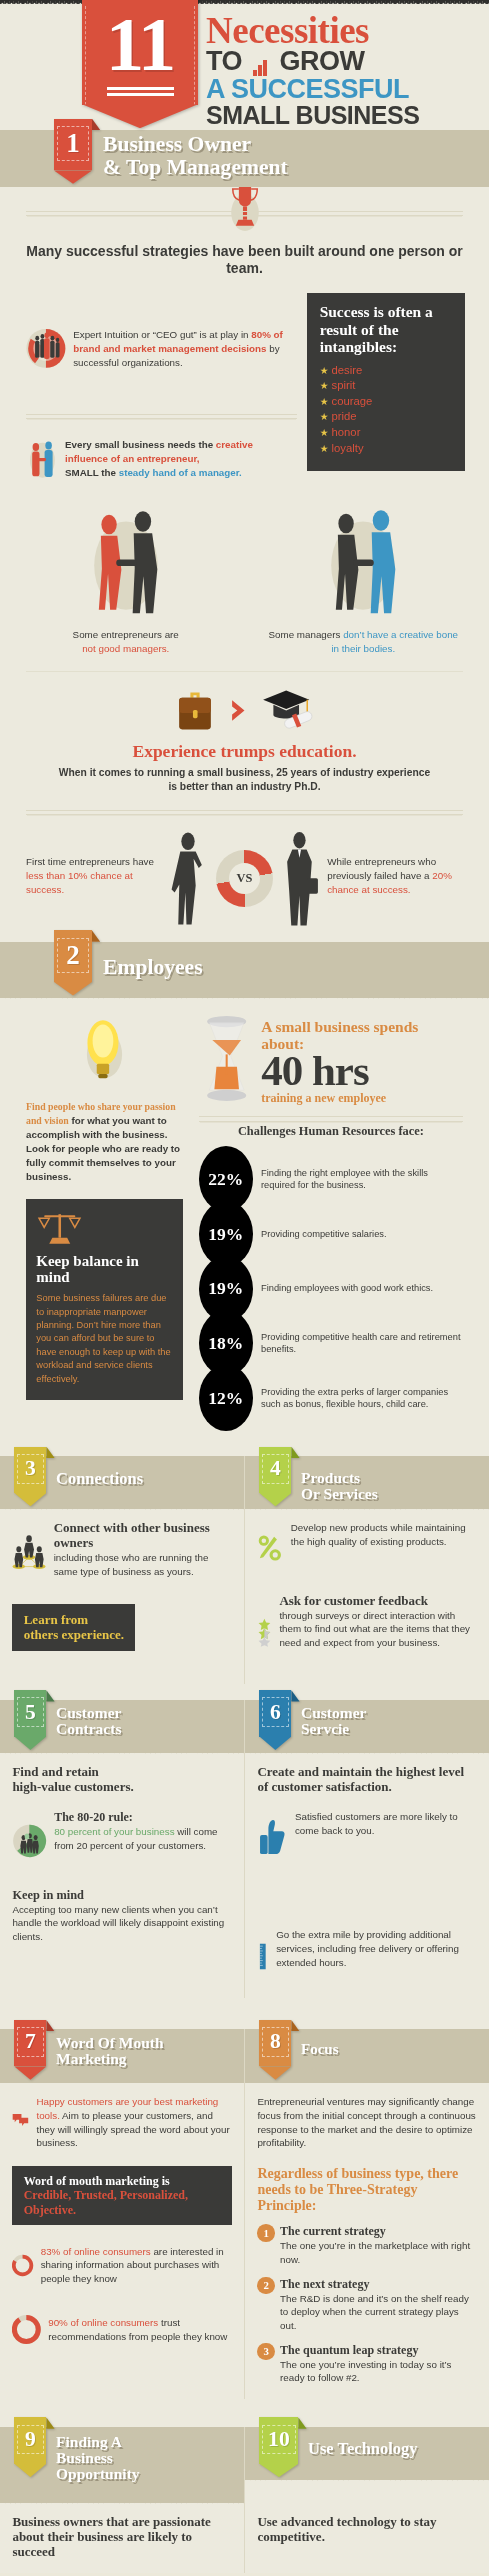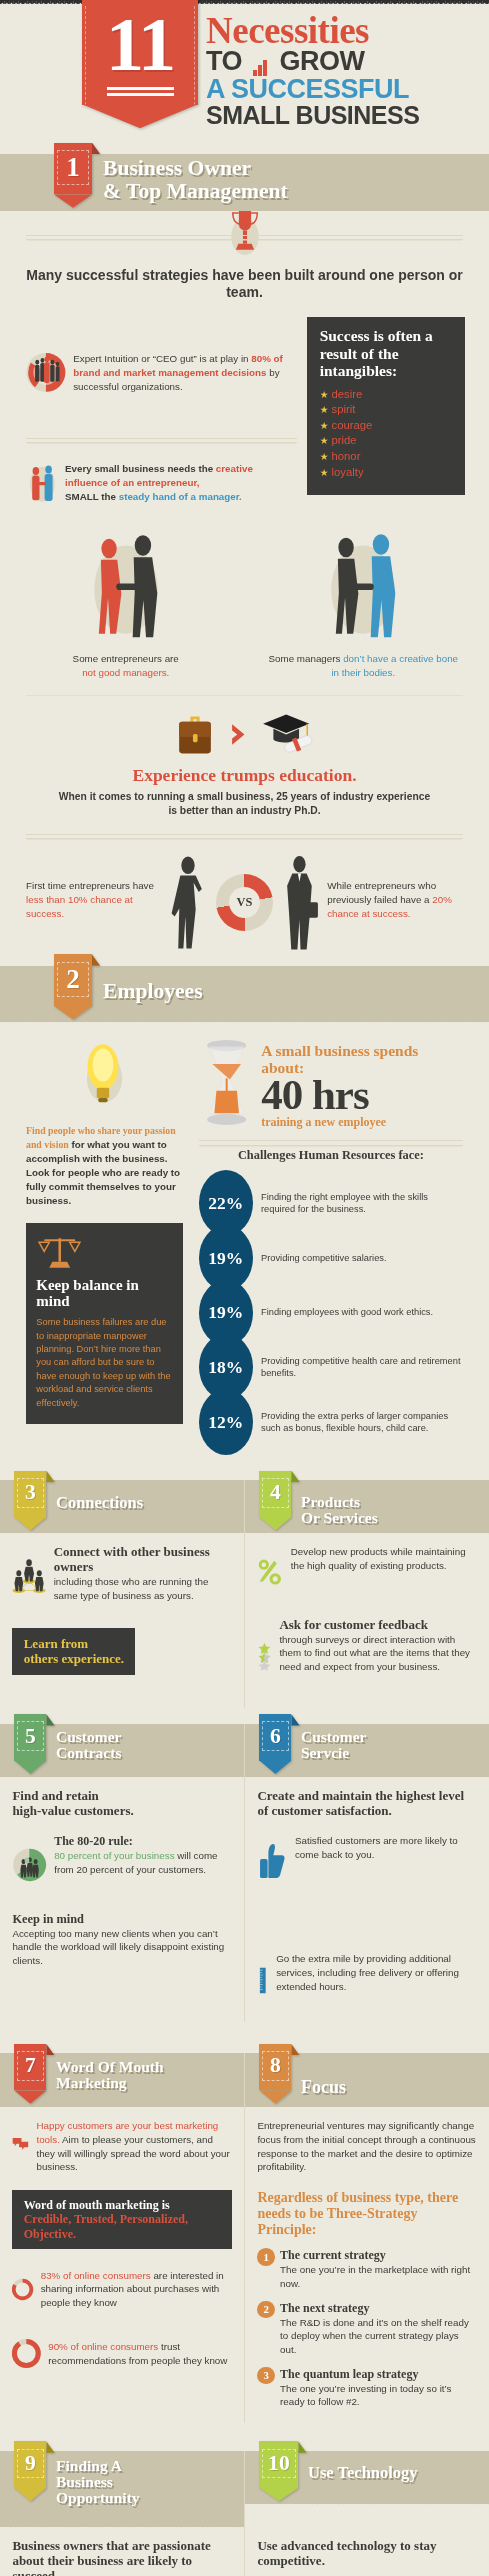--- a/index.html
+++ b/index.html
@@ -20,21 +20,21 @@
       linear-gradient(-45deg, transparent 50%, #eceade 51%);
     background-size:5.2px 5.2px;
     background-repeat:repeat-x;
   }
   .hr3 { height:3.6px; position:relative; }
   .hr3::before{ content:""; position:absolute; left:0; right:0; top:0;
      border-top:0.5px solid #dcd8c4; border-bottom:0.5px solid #dcd8c4; height:3.1px;
      box-shadow:0 1.5px 0 -1px #dcd8c4; }
 
   
-  .masthead { position:relative; height:154px; padding-top:0; }
+  .masthead { position:relative; height:130px; padding-top:0; }
   .mast-top-zig{ position:absolute; top:0; left:0; right:0; height:4.1px;
      background-image:
        linear-gradient(135deg,#2f2f2d 50%, transparent 51%),
        linear-gradient(-135deg,#2f2f2d 50%, transparent 51%);
      background-size:4.6px 4.6px; background-repeat:repeat-x; z-index:4;}
   .ribbon11{
     position:absolute; left:82px; top:-3.1px; width:116px; background:#d9503c;
     padding:9.3px 0 0 0; z-index:5;
     filter:drop-shadow(1px 1.5px 1.5px rgba(0,0,0,.25));
   }
@@ -125,21 +125,21 @@
   
   .big40{ font-family:"Liberation Serif",serif; font-weight:bold; font-size:43px;
      color:#3b3b38; line-height:.9; letter-spacing:-1px;}
   .orange-head{ font-family:"Liberation Serif",serif; font-weight:bold; font-size:15.5px;
      color:#d98b43; line-height:1.12;}
   .orange-sub{ font-family:"Liberation Serif",serif; font-weight:bold; font-size:12px;
      color:#d98b43;}
   .chal-title{ font-family:"Liberation Serif",serif; font-weight:bold; font-size:12.4px;
      color:#3b3b38; text-align:center; margin:4.1px 0 7.2px;}
   .chal-row{ display:flex; align-items:center; margin-bottom:-11.3px; position:relative;}
-  .chal-oval{ width:54px; height:66px; border-radius:50%; background:#0c4a6e;
+  .chal-oval{ width:54px; height:66px; border-radius:50%; background:#000000;
      display:flex;align-items:center;justify-content:center; flex:0 0 auto; position:relative;}
   .chal-oval span{ font-family:"Liberation Serif",serif; font-weight:bold; color:#fff;
      font-size:17.5px;}
   .chal-txt{ margin-left:8.2px; font-size:9.3px; line-height:1.35;}
 
   .kb-card{ background:#3a3a38; color:#fff; padding:11.3px 10.3px 13.4px; }
   .kb-card h3{ font-family:"Liberation Serif",serif; font-weight:bold; font-size:15px;
      line-height:1.1; margin:5.2px 0 6.2px; color:#fff;}
   .kb-card p{ color:#d98b43; font-size:9.3px; line-height:1.45;}
 
@@ -695,21 +695,21 @@
       <div class="sec-head small two zig-bottom">
         <div class="tag">
           <div class="fold" style="background:#a9631f"></div>
           <div class="body" style="background:#d98b43">
               <div class="d">
                 <div class="num">8</div>
               </div>
             </div>
           <div class="pt" style="background:#d98b43"></div>
         </div>
-        <h2 style="top:25px;font-size:18px">Focus</h2>
+        <h2 style="top:13px;font-size:15px">Focus</h2>
       </div>
     </div>
   </div>
 
   <div class="split">
     <div class="half-body">
       <div class="flag-row">
         <svg width="52" height="52" viewBox="0 0 100 100">
           <path d="M4 8h52v34H28L16 58V42H4z" fill="#d9503c"></path>
           <path d="M42 30h54v34H72L60 80V64H42z" fill="#d9503c"></path>

